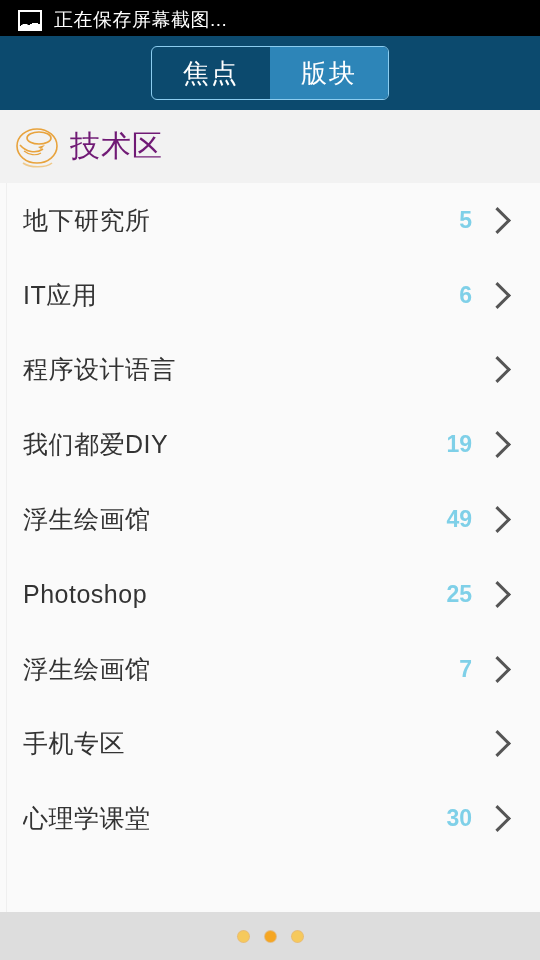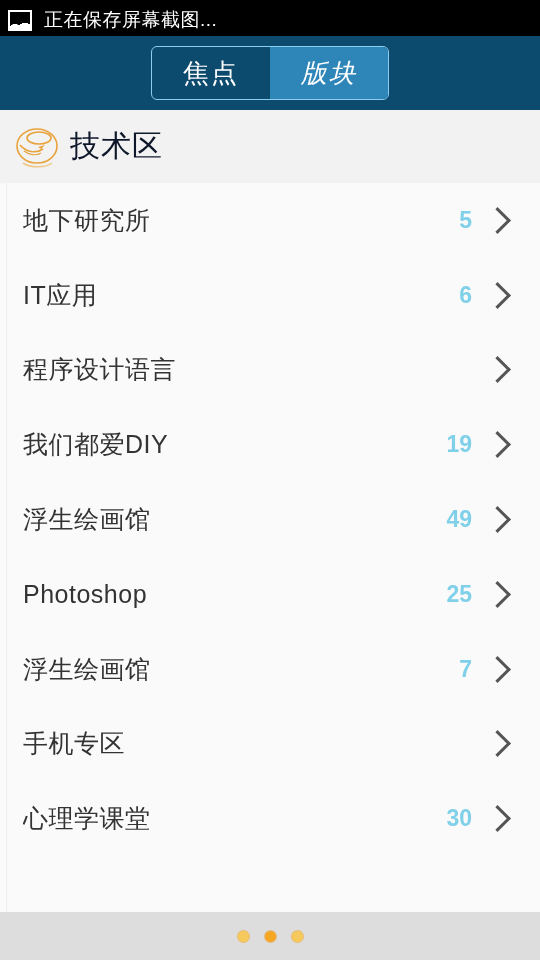--- a/index.html
+++ b/index.html
@@ -23,21 +23,21 @@
 
   
   .status-bar {
     position: absolute;
     top: 0; left: 0;
     width: 540px;
     height: 40px;
     background: #000000;
     display: flex;
     align-items: center;
-    padding-left: 8px;
+    padding-left: 18px;
     box-sizing: border-box;
   }
   .status-icon {
     width: 24px;
     height: 21px;
     border: 2px solid #ffffff;
     box-sizing: border-box;
     position: relative;
     overflow: hidden;
     flex: 0 0 auto;
@@ -88,21 +88,20 @@
     font-size: 26px;
     color: #ffffff;
     letter-spacing: 2px;
     background: transparent;
     border: none;
     cursor: pointer;
     font-family: inherit;
   }
   .seg-btn.active {
     background: #2d85b8;
-    font-style: italic;
   }
 
   
   .section-header {
     position: absolute;
     top: 110px; left: 0;
     width: 540px;
     height: 73px;
     background: #f2f2f2;
     display: flex;
@@ -111,21 +110,21 @@
     box-sizing: border-box;
   }
   .section-icon {
     width: 46px;
     height: 44px;
     flex: 0 0 auto;
     margin-right: 10px;
   }
   .section-title {
     font-size: 30px;
-    color: #0f172a;
+    color: #701a75;
     letter-spacing: 1px;
   }
 
   
   .list-wrap {
     position: absolute;
     top: 183px;
     left: 6px;
     width: 528px;
     height: 729px;

